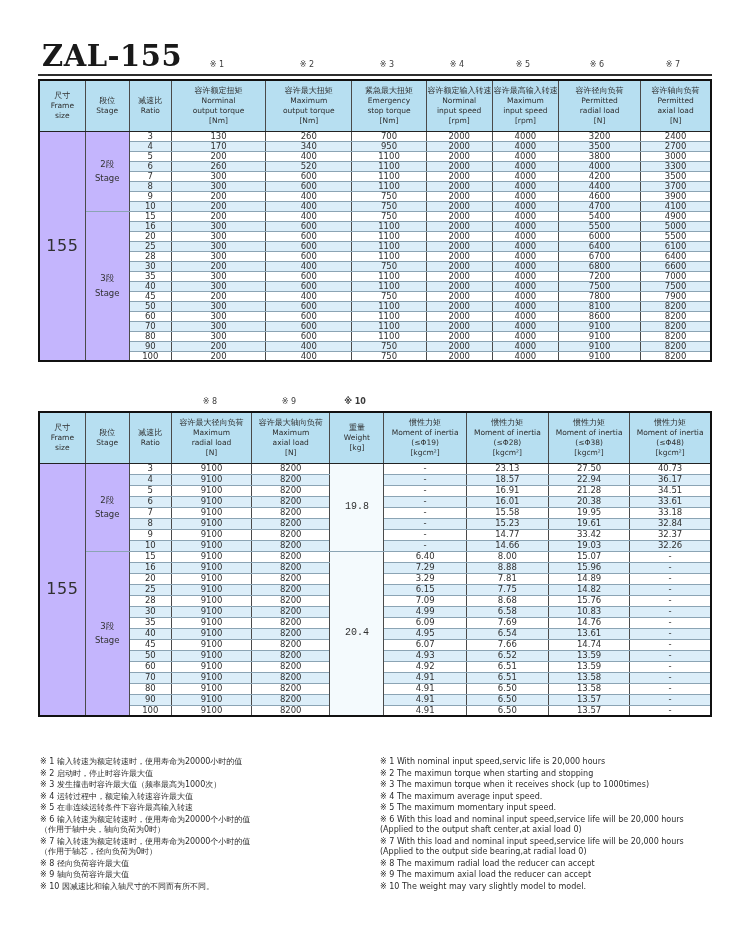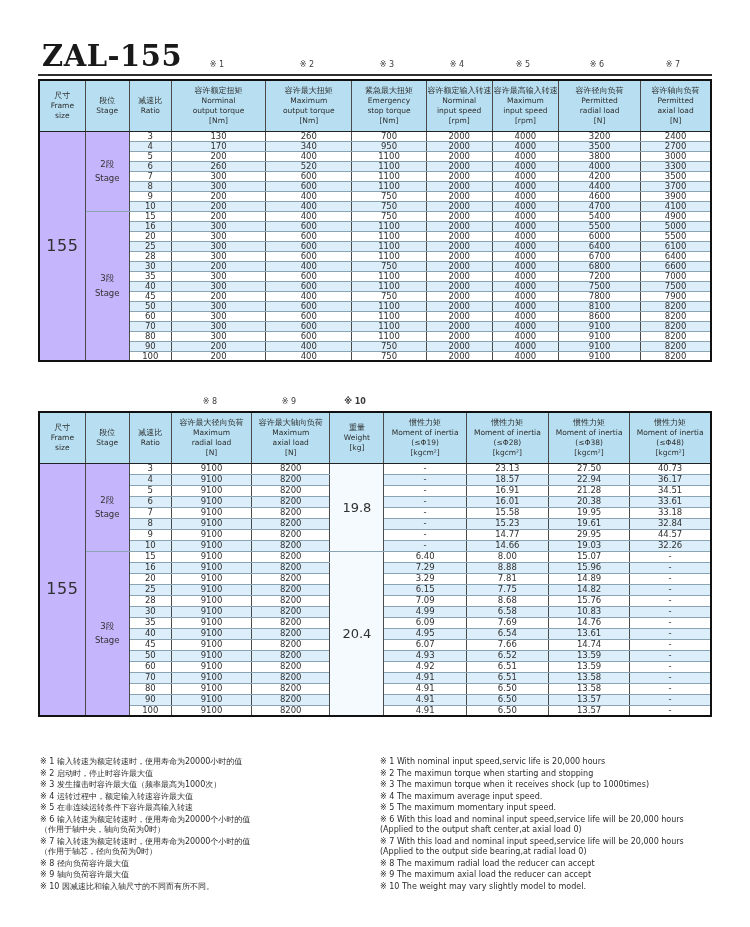--- a/index.html
+++ b/index.html
@@ -49,21 +49,21 @@
     height:10px; font-size:8.5px; line-height:1; color:#303030;
     border-top-color:#8ba4b4; border-bottom-color:#8ba4b4;
     background:#ffffff;
   }
   #table2 td { height:11px; }
   tr.alt td { background:#dceef9; }
   tr.gsep td { border-top:1.5px solid #1d1d1d; }
   td.merged { background:#c4b5fd; font-size:9px; }
   td.frame { font-size:16px; letter-spacing:0.5px; }
   .stl { font-size:8.5px; line-height:1.7; }
-  td.wcell { background:#f4fafd; font-size:13px; }
+  td.wcell { background:#f4fafd; font-size:10px;font-family:Liberation Mono, monospace; }
   .notes { position:absolute; top:757px; font-size:8px; color:#2b2b2b; }
   #notes-cn { left:40px; width:334px; }
   #notes-en { left:380px; width:356px; }
   .note { white-space:pre-line; line-height:1.32; margin:0 0 1px 0; }
 </style>
 </head>
 <body>
 
 <div>
 
@@ -543,22 +543,22 @@
           <td>15.23</td>
           <td>19.61</td>
           <td>32.84</td>
         </tr>
         <tr>
           <td>9</td>
           <td>9100</td>
           <td>8200</td>
           <td>-</td>
           <td>14.77</td>
-          <td>29.95</td>
-          <td>44.57</td>
+          <td>33.42</td>
+          <td>32.37</td>
         </tr>
         <tr class="alt">
           <td>10</td>
           <td>9100</td>
           <td>8200</td>
           <td>-</td>
           <td>14.66</td>
           <td>19.03</td>
           <td>32.26</td>
         </tr>

